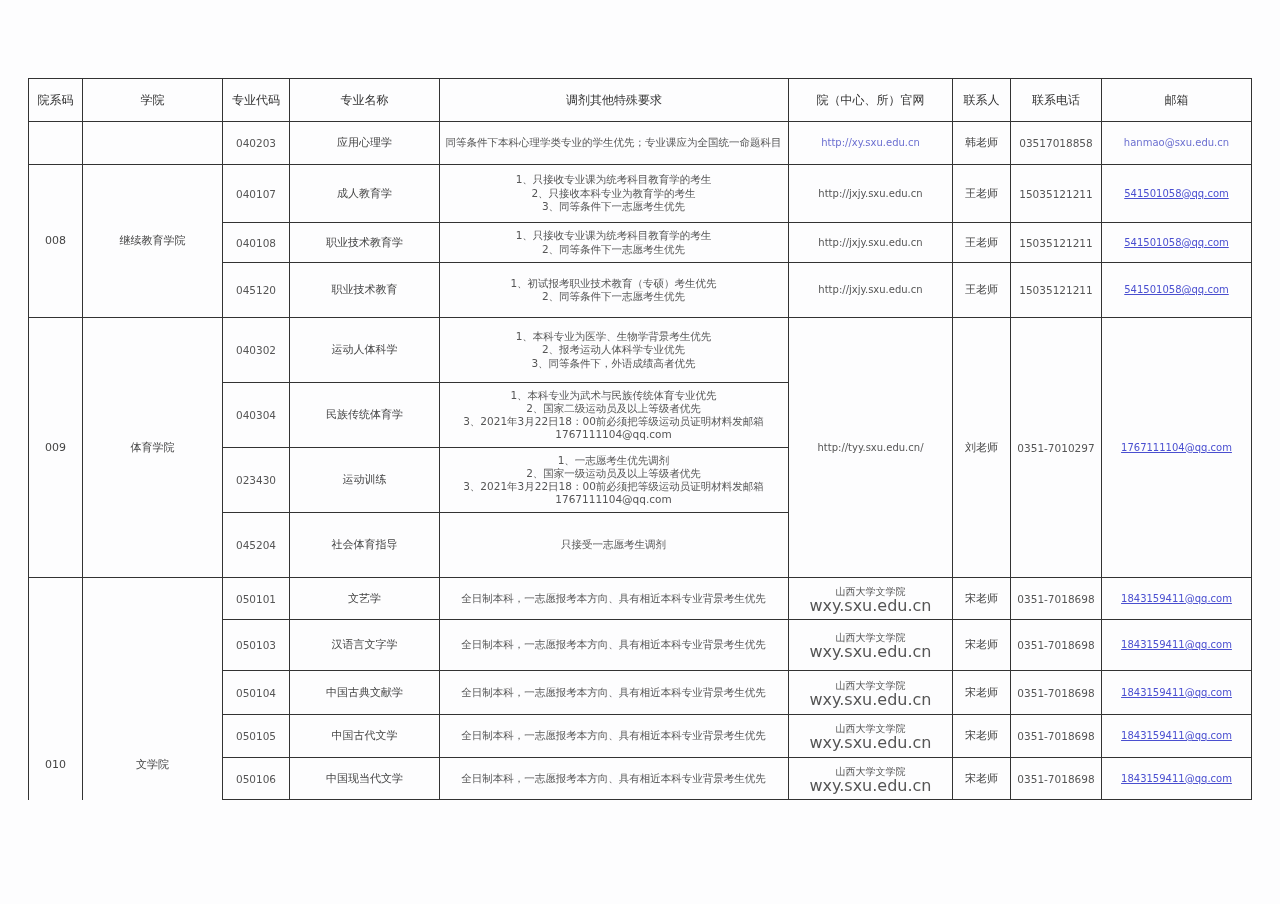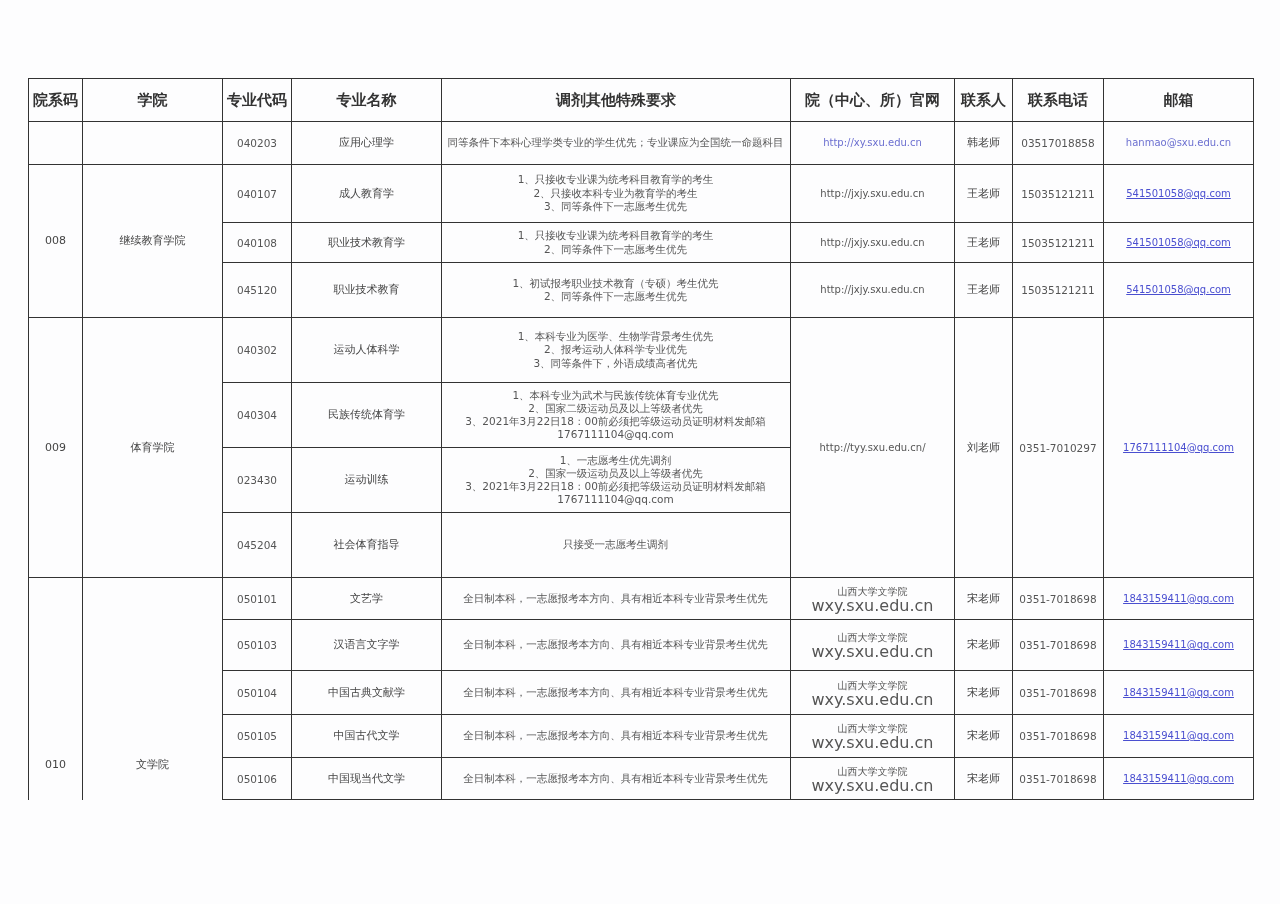--- a/index.html
+++ b/index.html
@@ -6,21 +6,21 @@
   body {
     width: 1280px; height: 904px; background: #fdfdfe; position: relative; overflow: hidden;
     font-family: "DejaVu Sans", "Liberation Sans", sans-serif; color: #444;
   }
   .sheet { position: absolute; left: 28px; top: 78px; }
   table { border-collapse: collapse; table-layout: fixed; }
   td, th {
     border: 1.5px solid #333; padding: 0 4px; font-size: 11px; line-height: 14px;
     text-align: center; vertical-align: middle; overflow: hidden; white-space: nowrap;
   }
-  th { font-weight: bold; color: #333; font-size: 15px; height: 42px; }
+  th { font-weight: normal; color: #333; font-size: 12px; height: 42px; }
   td.req { text-align: center; white-space: normal; padding-left: 3px; color: #555; font-size: 10.5px; line-height: 13.5px; }
   td.code { color: #555; font-size: 10.5px; }
   td.url { color: #555; font-size: 10px; }
   td.url.blue { color: #6b6fd0; }
   td.url .l2 { display: block; font-size: 16px; }
   td.email a { color: #4a4fd0; text-decoration: underline; font-size: 10px; }
   td.email.plain a { text-decoration: none; color: #6b6fd0; }
   td.dept { color: #444; text-align: center; }
   .noline-bottom { border-bottom: none; margin-left: 7px; }
   .cover {

